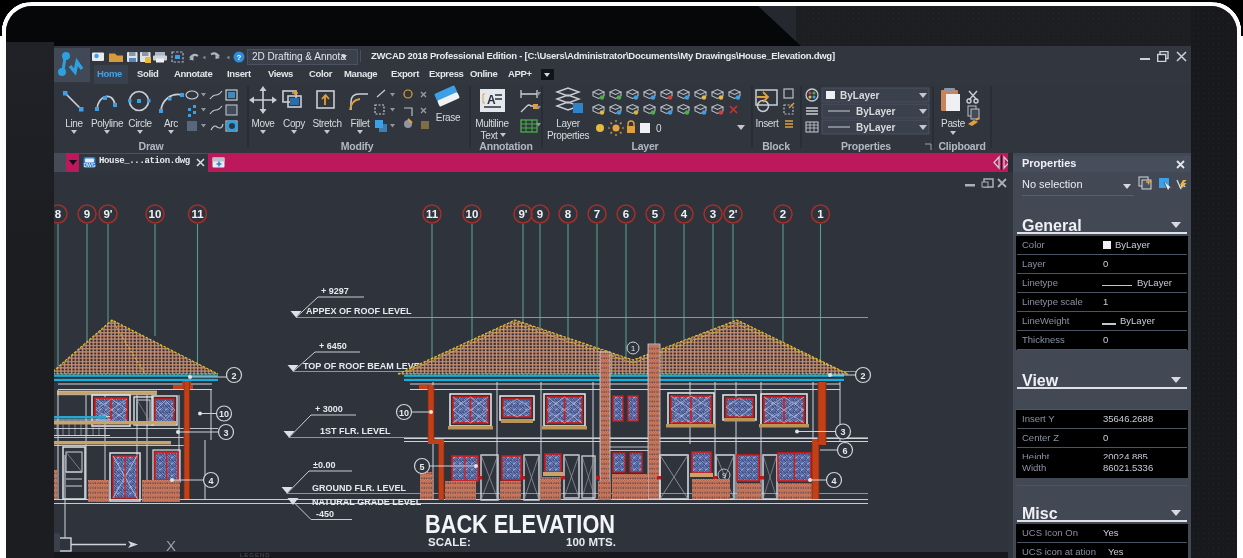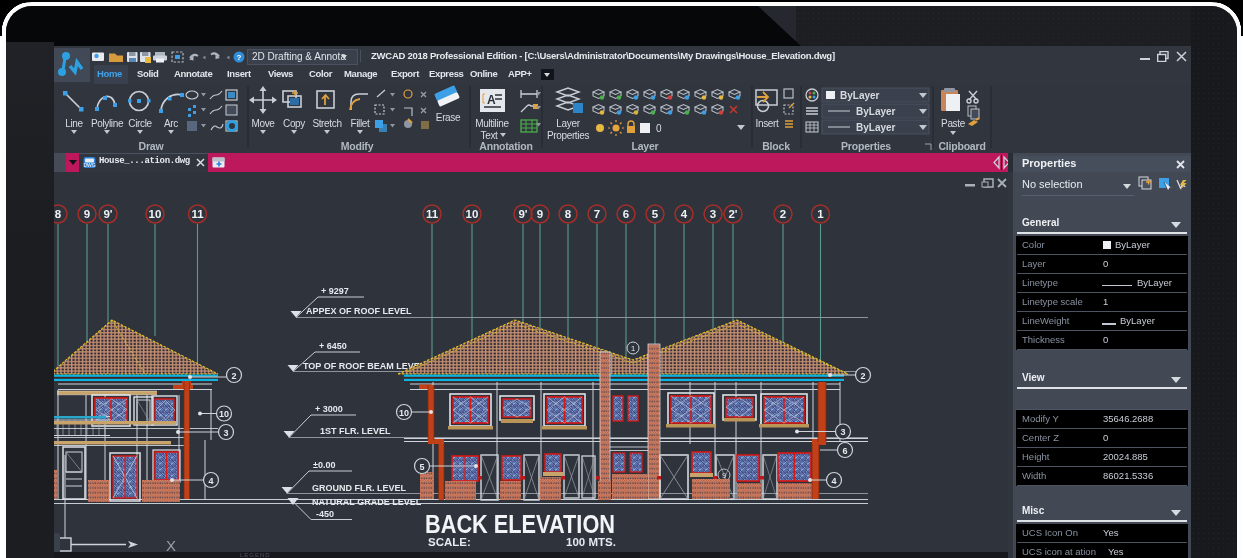--- a/index.html
+++ b/index.html
@@ -26,21 +26,21 @@
   
   #titlebar{position:absolute;left:0;top:0;width:1137px;height:19px;background:#31363f;color:#e4e7ec}
   #tabrow{position:absolute;left:0;top:19px;width:1137px;height:19px;background:#31363f}
   #ribbon{position:absolute;left:0;top:38px;width:1137px;height:69px;background:#30353e;border-bottom:1px solid #1d2026}
   #doctabs{position:absolute;left:0;top:107px;width:954px;height:19px;background:#be185d}
   #canvas{position:absolute;left:0;top:126px;width:954px;height:380px;background:#2e333c}
   #bottombar{position:absolute;left:0;top:506px;width:954px;height:6px;background:#16181d;color:#3c424c;font-size:6px}
   #divider{position:absolute;left:954px;top:107px;width:5px;height:405px;background:#30353e}
   #props{position:absolute;left:959px;top:107px;width:178px;height:405px;background:#424955}
   .prow{position:absolute;left:3px;width:172px;height:19px;font-size:9.5px;background:#000000}
-  .sechead{position:absolute;left:9px;color:#eef0f3;font-weight:bold;font-size:10px}
+  .sechead{position:absolute;left:9px;color:#eef0f3;font-weight:bold;font-size:16px}
   .lab{color:#8a93a2}
   .val{color:#c8cdd6}
 </style>
 </head>
 <body>
 <div id="topblack"></div>
 <div id="bezel"></div>
 <div id="monitor">
   <div id="topstrip2"></div>
   <div id="sheen"></div>
@@ -807,35 +807,35 @@
           <span class="abs lab" style="left:6px;top:3px">Thickness</span>
         <span class="abs val" style="left:87px;top:3px">0</span>
         </div>
       <div class="abs" style="left:4px;top:196px;width:170px;height:1px;background:#4c5462"></div>
 
       <div class="sechead" style="top:219px">View</div>
       <div class="abs" style="left:158px;top:224px;width:0;height:0;border-left:5px solid transparent;border-right:5px solid transparent;border-top:6px solid #d6dade"></div>
       <div class="abs" style="left:4px;top:234px;width:170px;height:1.5px;background:#dfe3e8"></div>
       <div class="abs" style="left:4px;top:256px;width:170px;height:1px;background:#4c5462"></div>
       <div class="prow" style="top:257px">
-          <span class="abs lab" style="left:6px;top:3px">Modify Y</span>
+          <span class="abs lab" style="left:6px;top:3px">Insert Y</span>
         <span class="abs val" style="left:87px;top:3px">35646.2688</span>
         </div>
       <div class="abs" style="left:4px;top:275px;width:170px;height:1px;background:#4c5462"></div>
       <div class="prow" style="top:276px">
           <span class="abs lab" style="left:6px;top:3px">Center Z</span>
         <span class="abs val" style="left:87px;top:3px">0</span>
         </div>
       <div class="abs" style="left:4px;top:294px;width:170px;height:1px;background:#4c5462"></div>
       <div class="prow" style="top:295px">
           <span class="abs lab" style="left:6px;top:3px">Height</span>
         <span class="abs val" style="left:87px;top:3px">20024.885</span>
         </div>
       <div class="abs" style="left:4px;top:313px;width:170px;height:1px;background:#4c5462"></div>
-      <div class="prow" style="top:314px">
+      <div class="prow" style="top:306px">
           <span class="abs lab" style="left:6px;top:3px">Width</span>
         <span class="abs val" style="left:87px;top:3px">86021.5336</span>
         </div>
       <div class="abs" style="left:4px;top:332px;width:170px;height:1px;background:#4c5462"></div>
 
       <div class="sechead" style="top:352px">Misc</div>
       <div class="abs" style="left:158px;top:357px;width:0;height:0;border-left:5px solid transparent;border-right:5px solid transparent;border-top:6px solid #d6dade"></div>
       <div class="abs" style="left:4px;top:367px;width:170px;height:1.5px;background:#dfe3e8"></div>
       <div class="prow" style="top:371px">
           <span class="abs lab" style="left:6px;top:3px">UCS Icon On</span>

